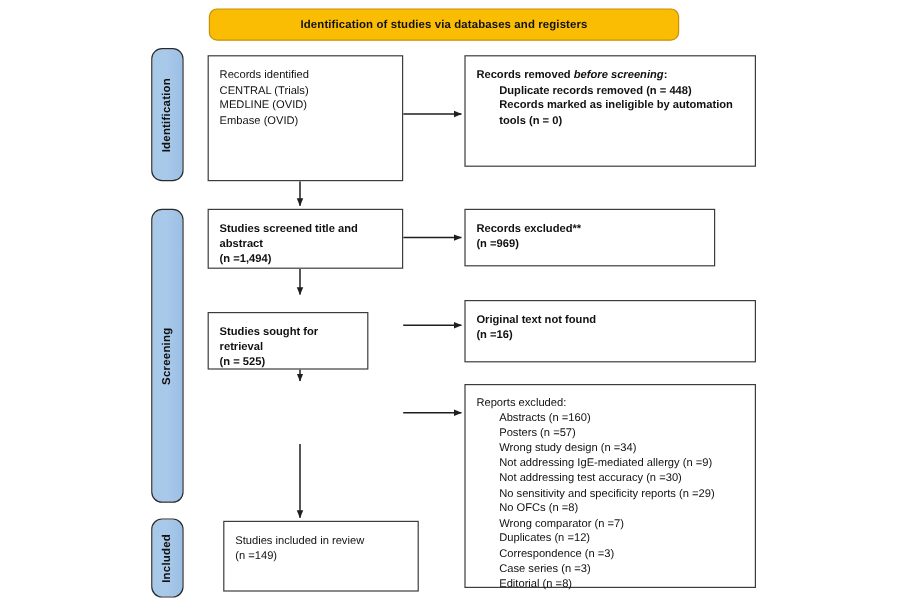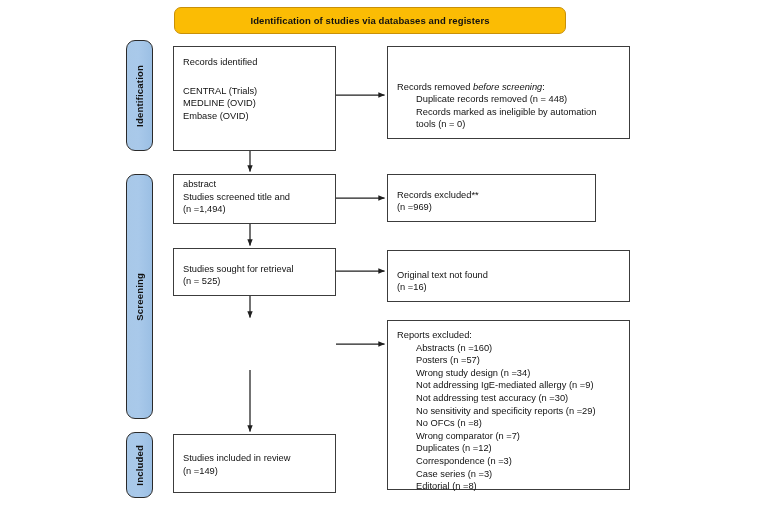--- a/index.html
+++ b/index.html
@@ -46,37 +46,37 @@
     border:1.3px solid #3c3c3c;box-sizing:border-box;
     padding:9px 8px 7px 9px;
     font-size:9.3px;line-height:12.6px;color:#111111;
   }
   .fbox p{margin:0;}
   .fbox .ind{padding-left:19px;}
   .fbox em{font-style:italic;}
 
   
   .box-identified{left:173px;top:46px;width:163px;height:105px;}
-  .box-identified .head{margin-bottom:16px;}
+  .box-identified .head{margin-bottom:0px;}
   .box-screened{left:173px;top:174px;width:163px;height:50px;}
-  .box-sought{left:173px;top:248px;width:163px;height:48px;}
+  .box-sought{left:173px;top:260px;width:134px;height:48px;}
   .box-assessed{left:173px;top:320px;width:163px;height:50px;}
-  .box-included{left:173px;top:434px;width:163px;height:59px;
-                display:flex;align-items:center;}
+  .box-included{left:186px;top:434px;width:163px;height:59px;
+                display:flex;}
   .box-included .inner{width:100%;}
 
   
   .box-removed{left:387px;top:46px;width:243px;height:93px;}
   .box-excluded{left:387px;top:174px;width:209px;height:48px;}
   .box-notfound{left:387px;top:250px;width:243px;height:52px;}
   .box-reports{left:387px;top:320px;width:243px;height:170px;
                padding-top:8px;}
 
   
-  .vc{display:flex;align-items:flex-end;height:100%;}
+  .vc{display:flex;align-items:flex-start;height:100%;font-weight:bold;}
   .vc > div{width:100%;}
 
   
   .wires{position:absolute;left:0;top:0;width:761px;height:505px;
          pointer-events:none;}
 </style>
 </head>
 <body>
 
 <div class="stage">
@@ -118,22 +118,22 @@
   <div class="fbox box-identified">
     <p class="head">Records identified</p>
     <p>CENTRAL (Trials)</p>
     <p>MEDLINE (OVID)</p>
     <p>Embase (OVID)</p>
   </div>
 
   <div class="fbox box-screened">
     <div class="vc">
         <div>
+      <p>Studies screened title and</p>
       <p>abstract</p>
-      <p>Studies screened title and</p>
       <p>(n =1,494)</p>
     </div>
       </div>
   </div>
 
   <div class="fbox box-sought">
     <div class="vc">
         <div>
       <p>Studies sought for retrieval</p>
       <p>(n = 525)</p>

